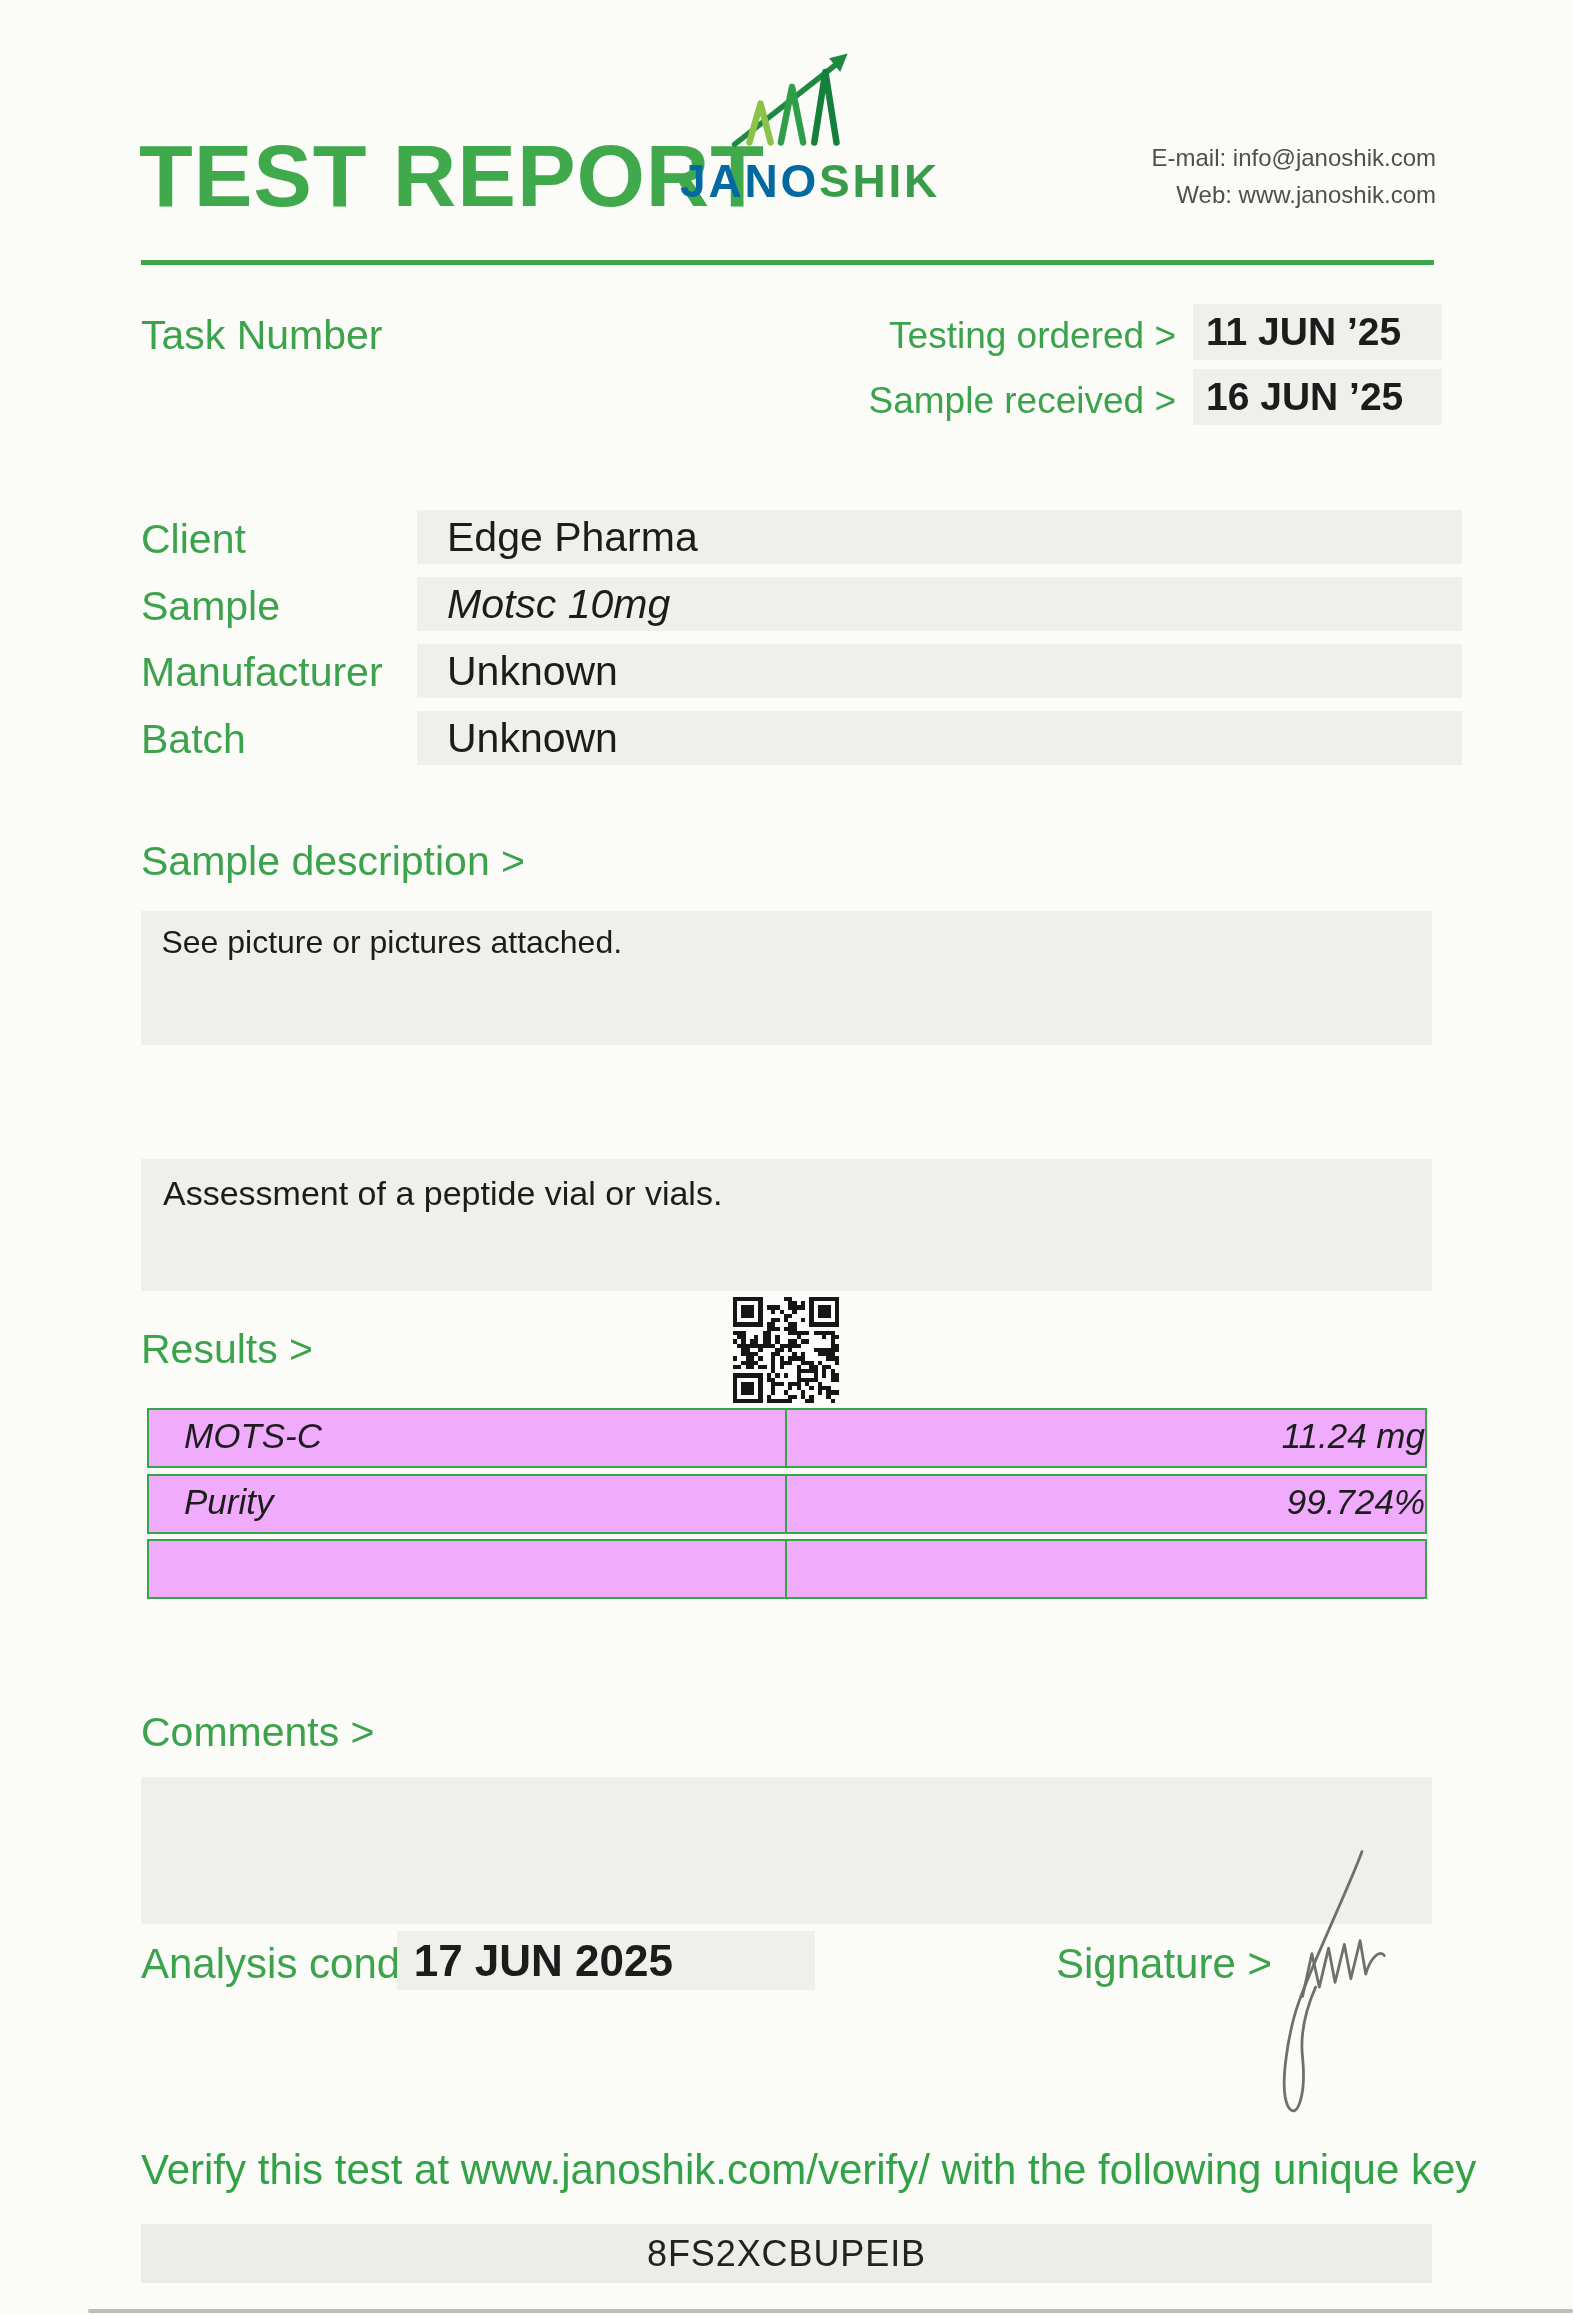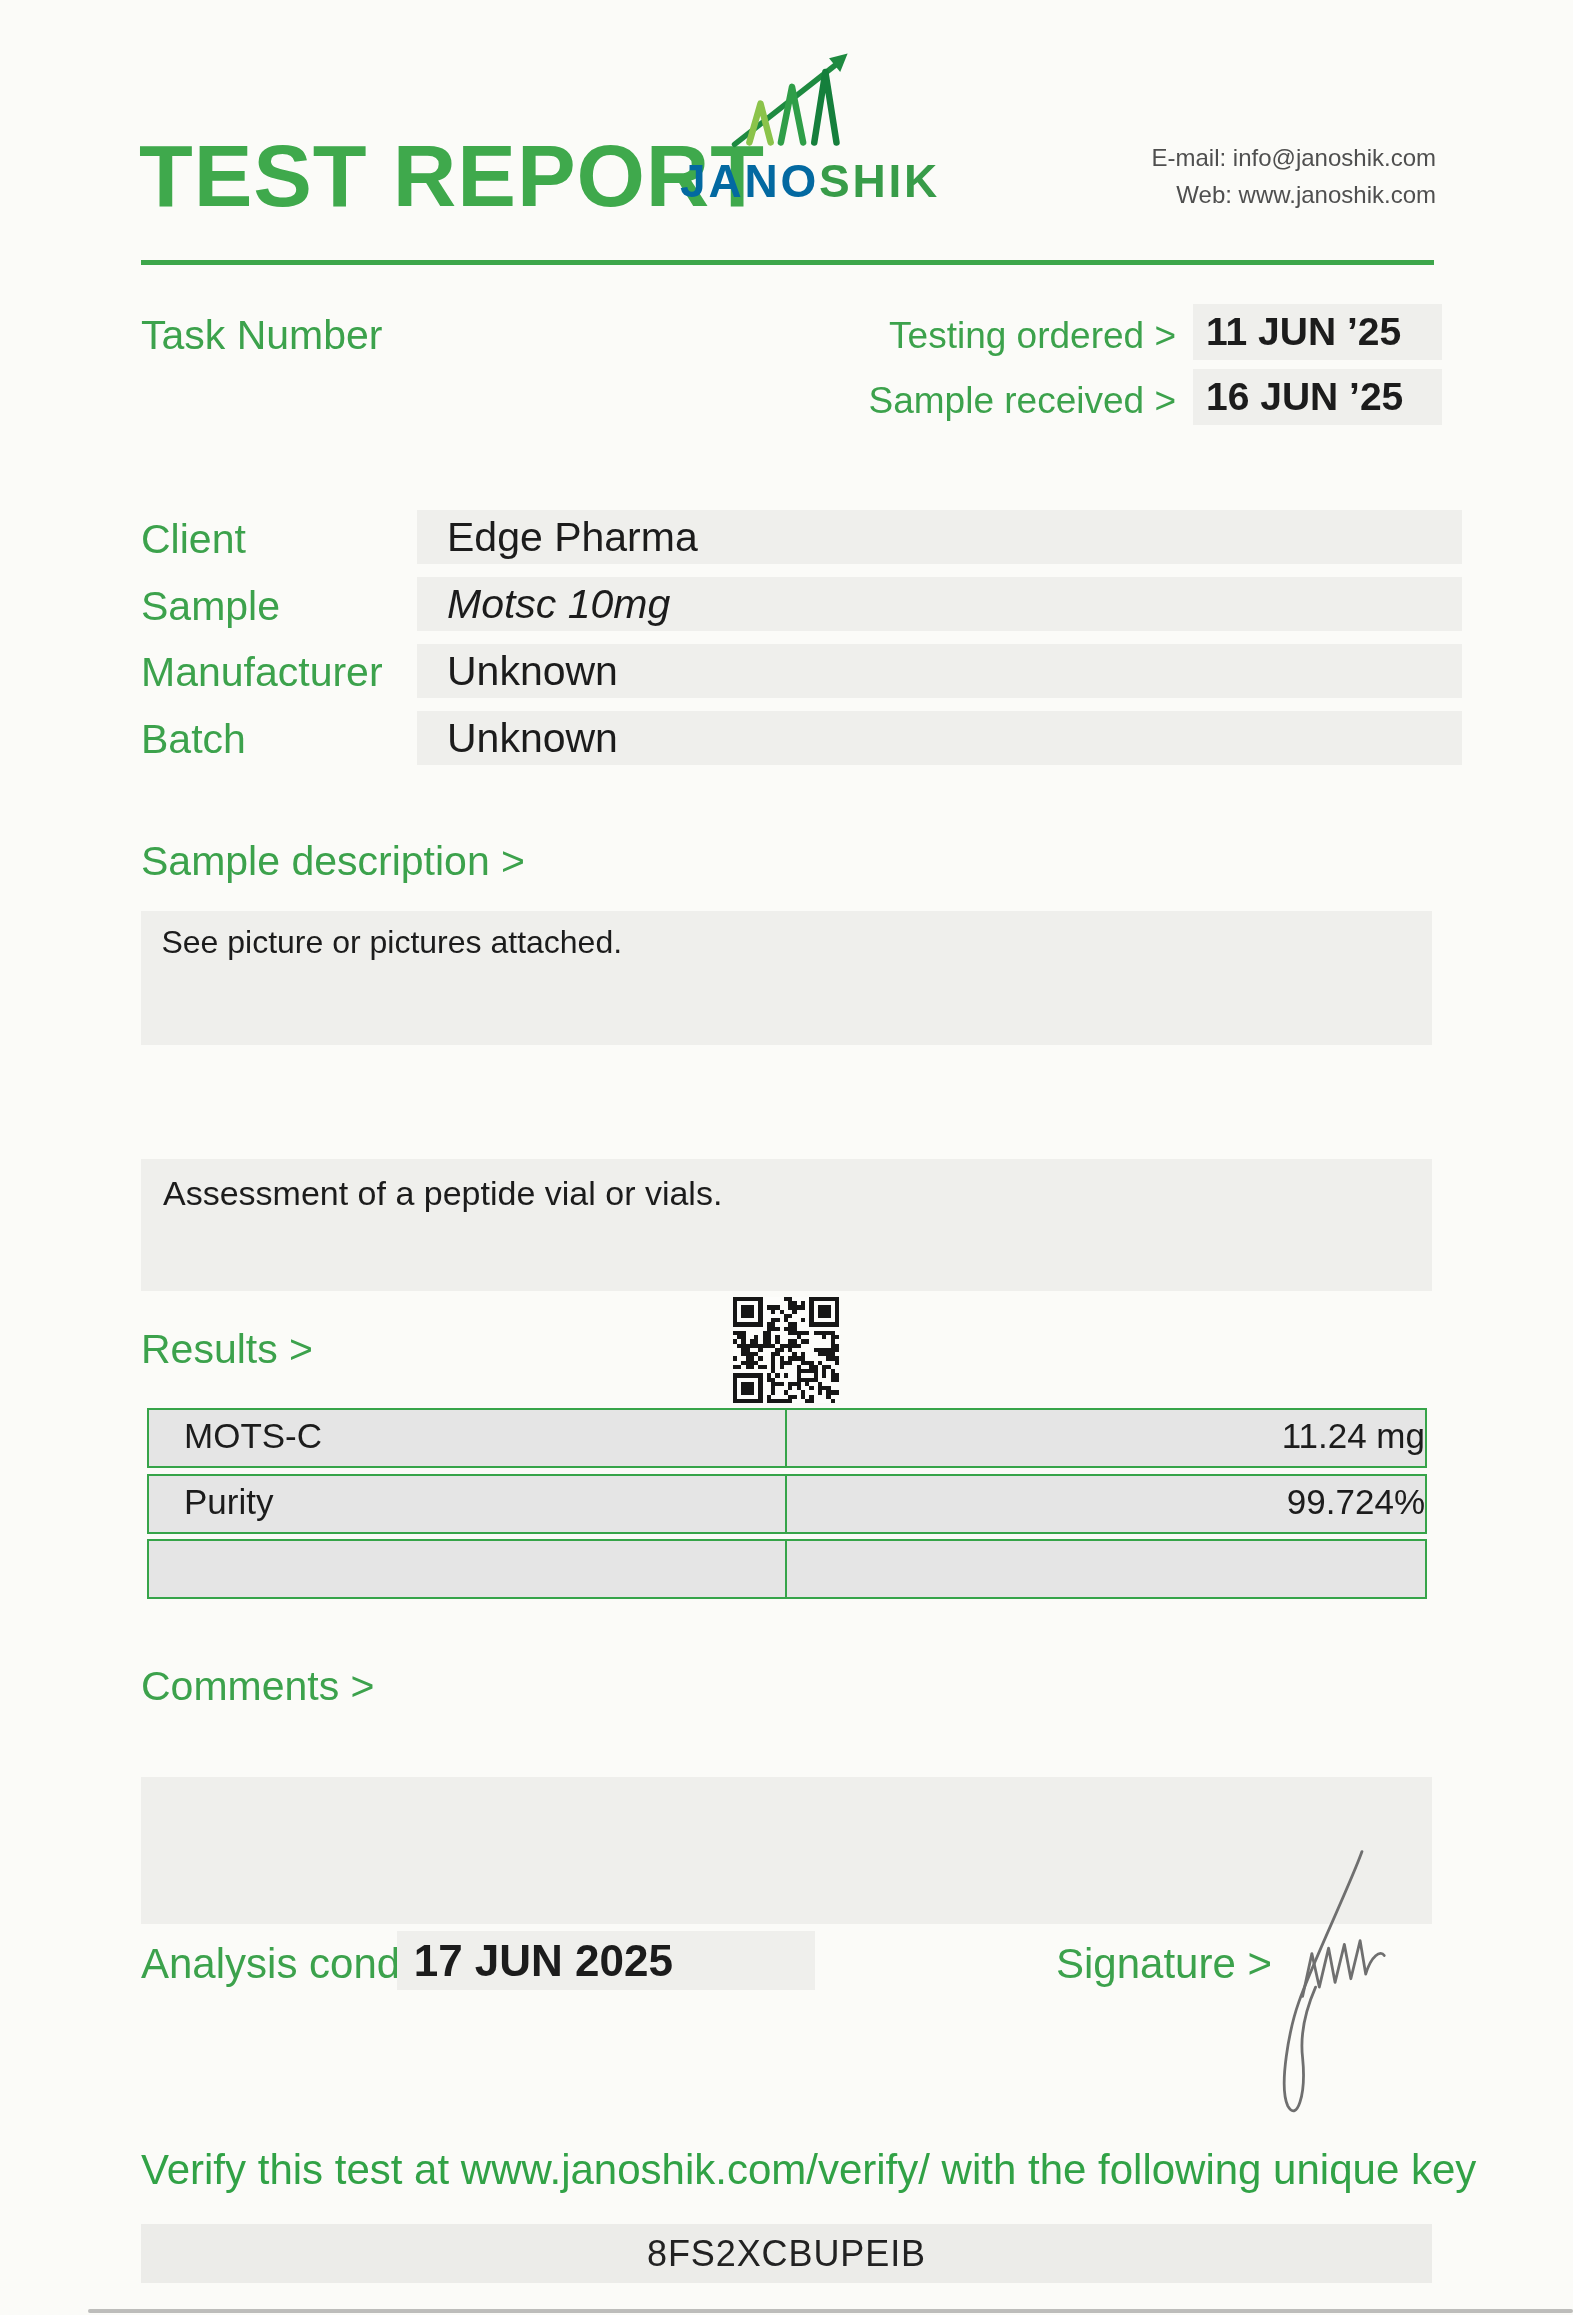--- a/index.html
+++ b/index.html
@@ -29,21 +29,21 @@
   .f-label{left:141px;font-size:41px;font-weight:500;}
   .f-box{left:417px;width:1015px;height:54px;line-height:54px;font-size:41px;font-weight:500;padding-left:30px;}
   
   .sec-label{left:141px;font-size:41px;font-weight:500;}
   .sec-box{left:141px;width:1291px;box-sizing:border-box;font-weight:500;}
   .desc-box{top:911px;height:134px;font-size:32px;padding:13px 20.4px;}
   .req-box{top:1159px;height:132px;font-size:34px;padding:15px 22px;}
   .comments-box{top:1777px;height:147px;}
   
   .rtable{left:147px;top:1408px;width:1280px;}
-  .trow{height:56px;border:2.8px solid #36a449;margin-bottom:5.6px;display:flex;background:#e5e5e5;}
+  .trow{height:56px;border:2.8px solid #36a449;margin-bottom:5.6px;display:flex;background:#f0abfc;font-style:italic;}
   .tcell-l{width:50%;border-right:2.8px solid #36a449;line-height:52px;padding-left:35px;font-size:35px;font-weight:500;box-sizing:border-box;}
   .tcell-r{flex:1;line-height:52px;padding-left:38px;font-size:35px;font-weight:500;text-align:right;}
   
   .analysis-label{left:141px;top:1940px;font-size:42px;font-weight:500;}
   .analysis-box{left:397px;top:1931px;width:401px;height:59px;line-height:59px;font-size:44px;font-weight:600;padding-left:16.7px;}
   .signature-label{left:1056px;top:1940px;font-size:42px;font-weight:500;}
   .signature{left:1269px;top:1846px;}
   .verify{left:141px;top:2146px;font-size:42px;font-weight:500;color:#31a246;letter-spacing:0px;}
   .key-bar{left:141px;top:2224px;width:1291px;height:59px;line-height:59px;background:#ececе9;background:#ecece9;text-align:center;font-size:36px;font-weight:500;letter-spacing:0.9px;color:#222;}
   .qr{left:733px;top:1297px;}
@@ -329,21 +329,21 @@
     <div class="trow">
       <div class="tcell-l">Purity</div>
       <div class="tcell-r">99.724%</div>
     </div>
     <div class="trow">
       <div class="tcell-l"></div>
       <div class="tcell-r"></div>
     </div>
   </div>
 
-  <div class="abs sec-label green" style="top:1663px;">Comments &gt;</div>
+  <div class="abs sec-label green" style="top:1709px;">Comments &gt;</div>
   <div class="abs sec-box gbox comments-box"><span></span></div>
 
   <div class="abs analysis-label green">Analysis conducted &gt;</div>
   <div class="abs analysis-box gbox">17 JUN 2025</div>
   <div class="abs signature-label green">Signature &gt;</div>
 
   <svg class="abs signature" width="121" height="284" viewBox="0 0 130 306">
     <path d="M100,6 C88,40 45,130 32,168 C22,196 10,258 20,280 C30,298 40,268 36,228 C33,202 40,175 50,152" stroke="#6f6f6f" stroke-width="3" fill="none" stroke-linecap="round"></path>
     <path d="M36,162 L46,116 L54,152 L64,110 L71,147 L81,106 L88,143 L98,102 L104,138 C110,118 120,112 124,118" stroke="#6f6f6f" stroke-width="3" fill="none" stroke-linecap="round" stroke-linejoin="round"></path>
   </svg>

